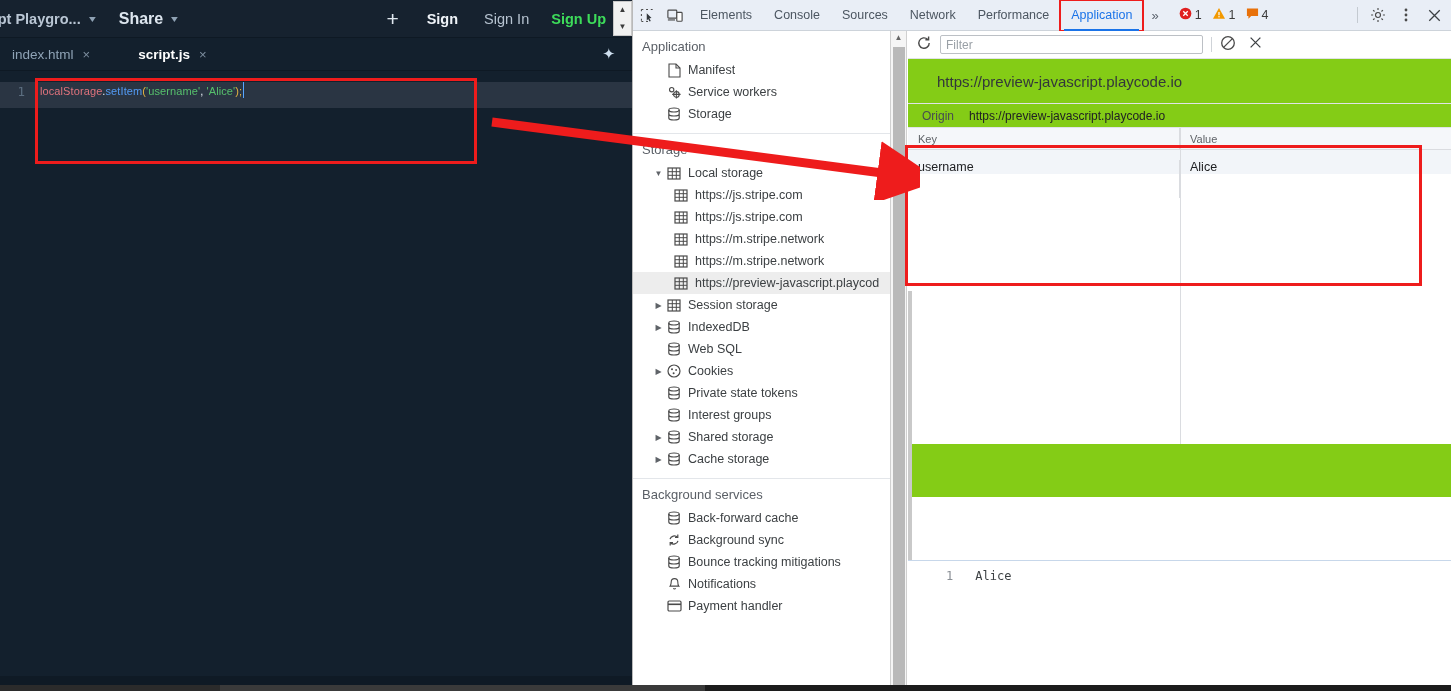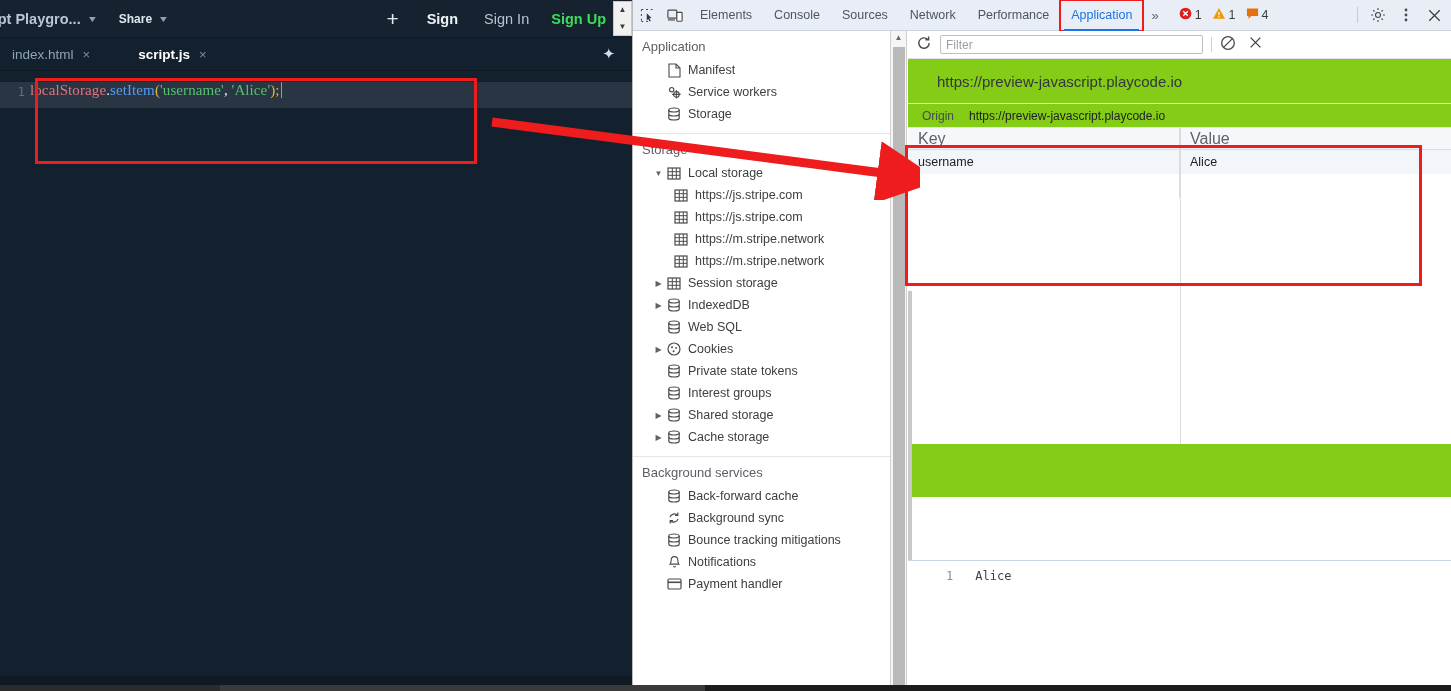--- a/index.html
+++ b/index.html
@@ -23,21 +23,21 @@
     border-bottom: 1px solid #0e1924;
   }
   .pc-title {
     color: #b9c6d4; font-size: 14.5px; font-weight: bold;
     margin-left: -12px; white-space: nowrap;
   }
   .caret-dn {
     display: inline-block; color: #8fa2b4; font-size: 10px;
     margin: 0 2px 0 9px; transform: scaleX(1.35);
   }
-  .pc-share { color: #dde6ef; font-size: 12px; font-weight: bold; margin-left: 22px; }
+  .pc-share { color: #dde6ef; font-size: 16px; font-weight: bold; margin-left: 22px; }
   .pc-spacer { flex: 1; }
   .pc-plus { color: #dfe7ef; font-size: 21px; font-weight: 300; line-height: 1; }
   .pc-learn { color: #eef3f8; font-size: 14.5px; font-weight: bold; margin-left: 28px; }
   .pc-signin { color: #b6c3d0; font-size: 14.5px; margin-left: 26px; }
   .pc-signup { color: #3ddc5a; font-size: 14.5px; font-weight: bold; margin-left: 22px; margin-right: 26px;}
 
   
   #pc-stepper {
     position: absolute; left: 613px; top: 1px; width: 19px; height: 35px;
     background: #f1f1f1; border: 1px solid #c8c8c8;
@@ -61,22 +61,22 @@
   #code-area {
     position: absolute; left: 0; top: 71px; width: 632px; height: 605px;
     background: #13202d;
   }
   #gutter {
     position: absolute; left: 0; top: 0; width: 34px; height: 605px;
     color: #5c6e80; font-family: "DejaVu Sans Mono", monospace; font-size: 12.5px;
     text-align: right; padding-top: 13px; padding-right: 9px;
   }
   #code-line {
-    position: absolute; left: 30px; top: 11px;
-    font-family: Liberation Serif, serif; font-size: 15px;
+    position: absolute; left: 40px; top: 11px;
+    font-family: Liberation Sans, sans-serif; font-size: 11px;
     white-space: pre; letter-spacing: .1px;
   }
   .t-obj  { color: #e0737d; }
   .t-dot  { color: #e6edf3; }
   .t-fn   { color: #539bf5; }
   .t-par  { color: #e3b341; }
   .t-str  { color: #56c06c; }
   .t-cur  { display: inline-block; width: 1px; height: 16px; background: #58a6ff;
             vertical-align: -3px; margin-left: 1px; }
   #code-band {
@@ -165,28 +165,28 @@
   }
   #ac-origin-row {
     height: 24px; display: flex; align-items: center; padding-left: 14px;
     font-size: 12px; color: #3c4043; border-bottom: 1px solid #e0e3e7;
   }
   #ac-origin-row .lbl { color: #474c51; margin-right: 15px; }
   #ac-origin-row .val { color: #202124; }
 
   #kv-table { position: relative; background: #fff; }
   .kv-head {
-    height: 22px; display: flex; font-size: 16px; color: #5f6368;
+    height: 22px; display: flex; font-size: 11px; color: #5f6368;
     background: #f5f7fa; border-bottom: 1px solid #dadce0;
   }
   .kv-head .c, .kv-row .c { padding-left: 10px; display: flex; align-items: center; }
   .c-key { width: 272px; border-right: 1px solid #dadce0; }
   .c-val { flex: 1; }
   .kv-row { height: 24px; display: flex; font-size: 12.5px; color: #202124; }
-  .kv-row.odd { background: #f2f5f9; }
+  .kv-row.odd { background: #f2f5f9; align-items: flex-end; }
   .kv-fillrow { height: 24px; display: flex; }
   #kv-blank-area { height: 246px; }
   .kv-colline { position: absolute; left: 272px; top: 0; bottom: 0; width: 1px; background: #dadce0; }
 
   #preview-pane {
     position: absolute; left: 0; top: 529px; width: 544px; height: 156px;
     background: #fff; border-top: 1px solid #c7d7ea;
   }
   #preview-text {
     font-family: "DejaVu Sans Mono", monospace; font-size: 12px; color: #3c4043;
@@ -424,20 +424,29 @@
       </div>
       <div class="sb-row ind-2">
         <span class="sb-ico">
             <svg width="14" height="13" viewBox="0 0 14 13">
               <rect x="1" y="1" width="12" height="11" fill="none" stroke="#4a4a4a" stroke-width="1.2"></rect>
               <path d="M1 4.7h12M1 8.3h12M5.3 1v11M9.3 1v11" stroke="#4a4a4a" stroke-width="1"></path>
             </svg>
           </span>
         <span class="sb-label">https://m.stripe.network</span>
       </div>
+      <div class="sb-row ind-2 sel">
+        <span class="sb-ico">
+            <svg width="14" height="13" viewBox="0 0 14 13">
+              <rect x="1" y="1" width="12" height="11" fill="none" stroke="#4a4a4a" stroke-width="1.2"></rect>
+              <path d="M1 4.7h12M1 8.3h12M5.3 1v11M9.3 1v11" stroke="#4a4a4a" stroke-width="1"></path>
+            </svg>
+          </span>
+        <span class="sb-label">https://preview-javascript.playcod</span>
+      </div>
 
       <div class="sb-row ind-1">
         <span class="sb-arrow">▶</span>
         <span class="sb-ico">
             <svg width="14" height="13" viewBox="0 0 14 13">
               <rect x="1" y="1" width="12" height="11" fill="none" stroke="#4a4a4a" stroke-width="1.2"></rect>
               <path d="M1 4.7h12M1 8.3h12M5.3 1v11M9.3 1v11" stroke="#4a4a4a" stroke-width="1"></path>
             </svg>
           </span>
         <span class="sb-label">Session storage</span>

